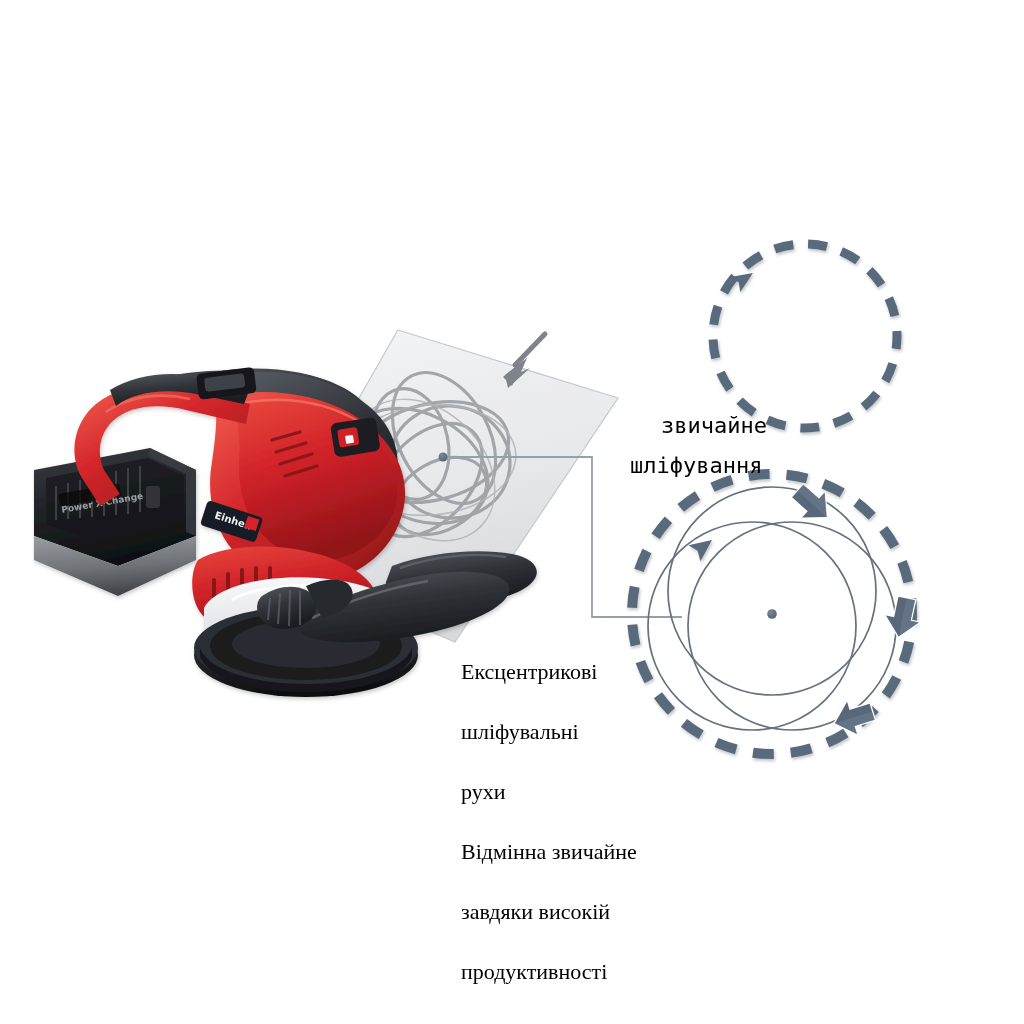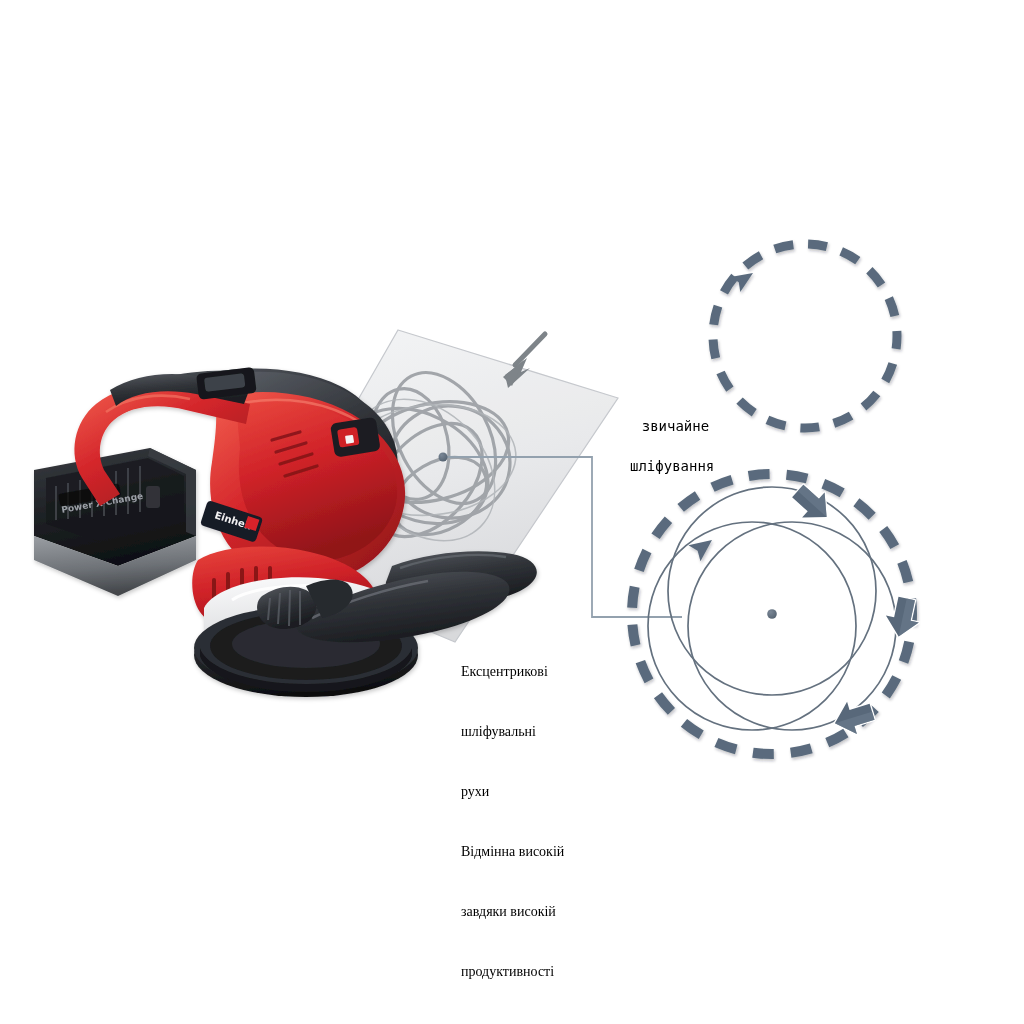--- a/index.html
+++ b/index.html
@@ -21,21 +21,21 @@
   #art {
     position: absolute;
     left: 0; top: 0;
     width: 1024px;
     height: 1024px;
   }
   .label {
     position: absolute;
     color: #000000;
     font-family: "DejaVu Sans Mono", "Liberation Mono", monospace;
-    font-size: 14px;
+    font-size: 22px;
     line-height: 20px;
     white-space: pre;
     letter-spacing: 0px;
   }
   #label-standard {
     left: 608px;
     top: 396px;
   }
   #label-standard .ln2 { display:block; padding-left: 22px; }
   #label-eccentric {
@@ -318,19 +318,19 @@
 
   <div class="label" id="label-standard">
     <span class="ln1">звичайне</span>
     <span class="ln2">шліфування</span>
   </div>
 
   <div class="label" id="label-eccentric">
     <span>Ексцентрикові</span>
     <span>шліфувальні</span>
     <span>рухи</span>
-    <span>Відмінна високій</span>
+    <span>Відмінна звичайне</span>
     <span>завдяки високій</span>
     <span>продуктивності</span>
     <span>шліфування</span>
   </div>
 
 </div>
 
 </body></html>

